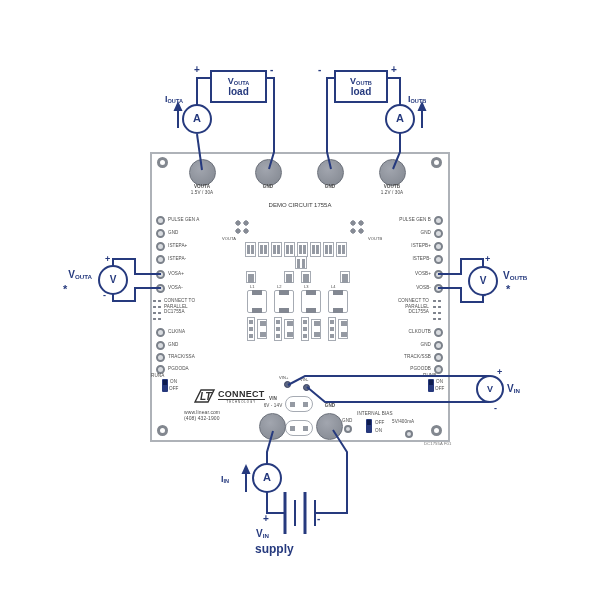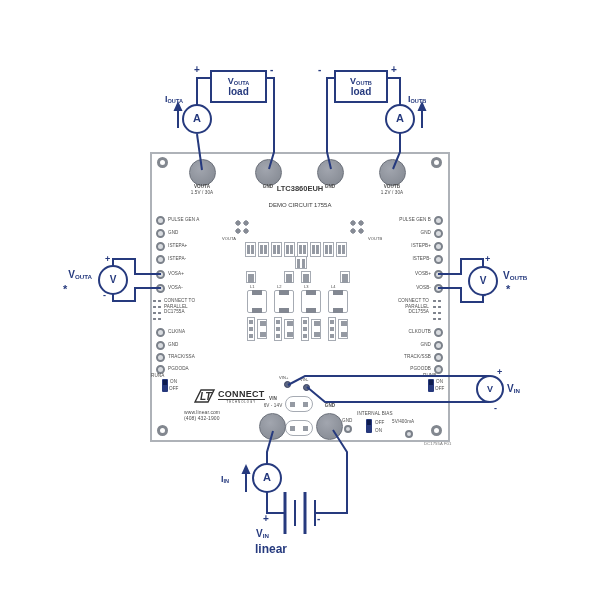--- a/index.html
+++ b/index.html
@@ -74,21 +74,20 @@
   <div class="post" style="left:255px;top:159px"></div>
   <div class="post" style="left:317px;top:159px"></div>
   <div class="post" style="left:379px;top:159px"></div>
   <div class="silk bold" style="left:172px;top:184px;width:60px;text-align:center">VOUTA</div>
   <div class="silk" style="left:172px;top:190px;width:60px;text-align:center">1.5V / 30A</div>
   <div class="silk bold" style="left:238px;top:184px;width:60px;text-align:center">GND</div>
   <div class="silk bold" style="left:300px;top:184px;width:60px;text-align:center">GND</div>
   <div class="silk bold" style="left:362px;top:184px;width:60px;text-align:center">VOUTB</div>
   <div class="silk" style="left:362px;top:190px;width:60px;text-align:center">1.2V / 30A</div>
 
-  <div class="title bold" style="top:184px;font-size:7.5px">LTC3860EUH</div>
   <div class="title" style="top:202px;font-size:6px">DEMO CIRCUIT 1755A</div>
 
   <div class="tur" style="left:156px;top:216px"></div>
   <div class="silk" style="left:168px;top:217px">PULSE GEN A</div>
   <div class="tur" style="left:156px;top:229px"></div>
   <div class="silk" style="left:168px;top:230px">GND</div>
   <div class="tur" style="left:156px;top:242px"></div>
   <div class="silk" style="left:168px;top:243px">ISTEPA+</div>
   <div class="tur" style="left:156px;top:255px"></div>
   <div class="silk" style="left:168px;top:256px">ISTEPA-</div>
@@ -311,15 +310,15 @@
   <div class="lbl" style="left:507px;top:383px;font-size:10px">
     <span>V</span><span class="sub">IN</span>
   </div>
   <div class="lbl" style="left:221px;top:474px;font-size:9px">
     <span>I</span><span class="sub">IN</span>
   </div>
 
   <div class="lbl" style="left:256px;top:528px;font-size:10px">
     <span>V</span><span class="sub">IN</span>
   </div>
-  <div class="lbl" style="left:255px;top:542px;font-size:12px">linear</div>
+  <div class="lbl" style="left:255px;top:542px;font-size:12px">supply</div>
 
 </div>
 
 </body></html>

